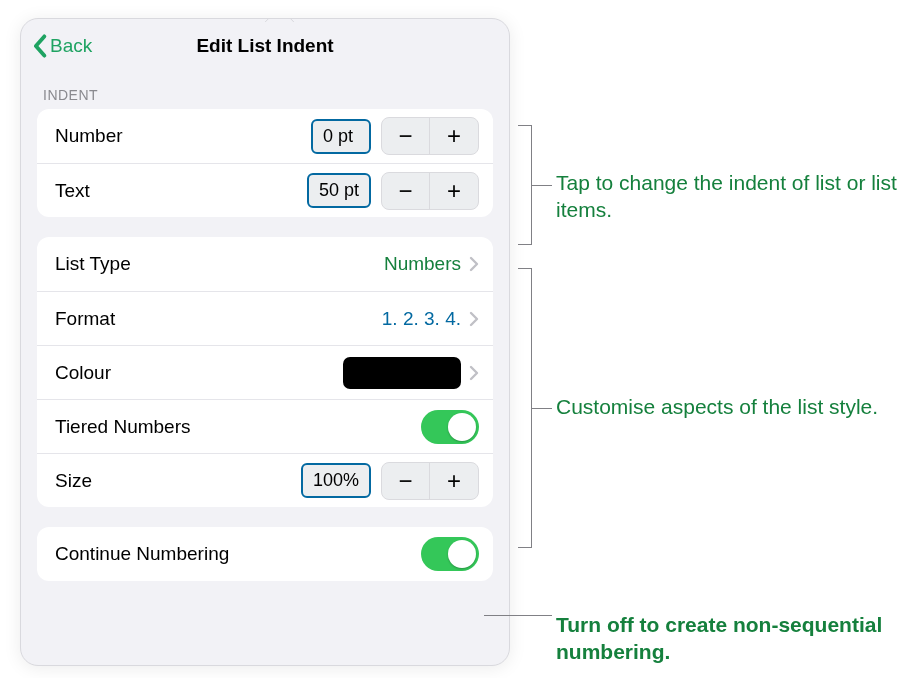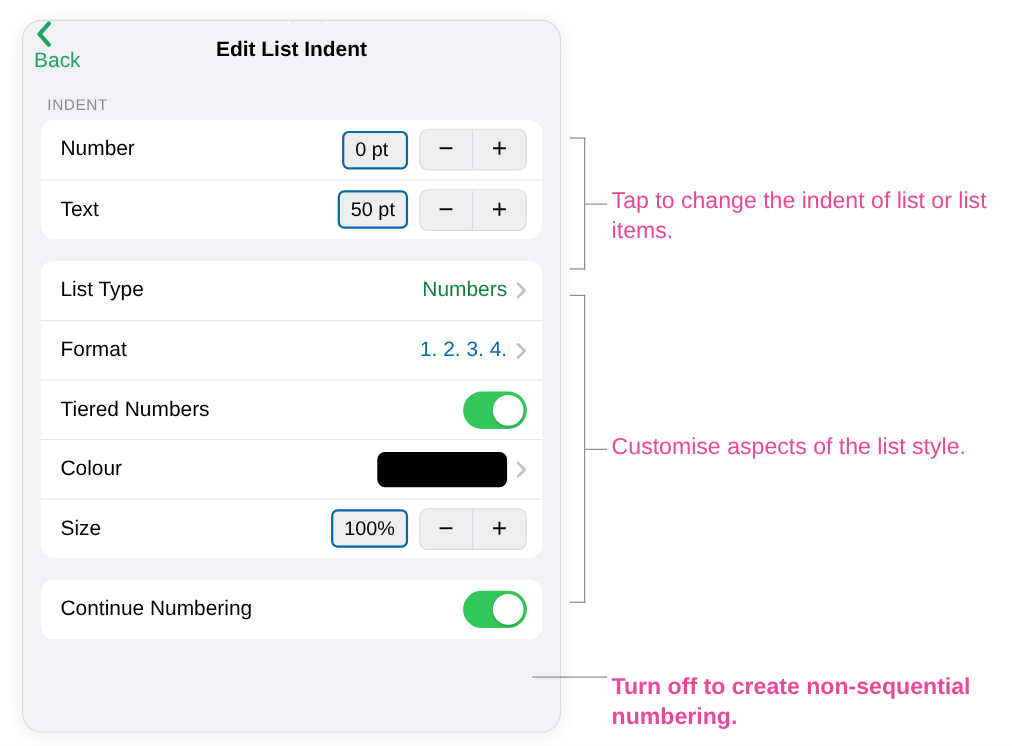--- a/index.html
+++ b/index.html
@@ -38,27 +38,26 @@
     position: relative;
     height: 54px;
     display: flex;
     align-items: center;
     justify-content: center;
   }
   .back {
     position: absolute;
     left: 10px; top: 0; bottom: 0;
     display: flex;
-    align-items: flex-start;
+    align-items: center;
     gap: 2px;
     color: #1fa362;
     font-size: 19px;
     font-weight: 400;
     cursor: pointer;
-    flex-direction: column;
   }
   .back svg { display: block; }
   .title {
     font-size: 19px;
     font-weight: 600;
     color: #000;
   }
   .section-header {
     padding: 14px 22px 6px;
     color: #8a8a8f;
@@ -148,21 +147,21 @@
   }
   .hline {
     position: absolute;
     height: 0;
     border-top: 1px solid #808085;
   }
   .callout {
     position: absolute;
     font-size: 21px;
     line-height: 1.28;
-    color: #ec4899;
+    color: #15803d;
     max-width: 370px;
   }
 </style>
 </head>
 <body>
 
 <div class="panel">
 
   <div class="nav">
     <div class="back">
@@ -210,31 +209,31 @@
     <div class="row">
       <span class="label">Format</span>
       <span class="value dark">1. 2. 3. 4.</span>
       <span class="chevron">
         <svg width="10" height="16" viewBox="0 0 10 16">
             <path d="M2 2 L8 8 L2 14" stroke="#c0c0c6" stroke-width="2.4" fill="none" stroke-linecap="round" stroke-linejoin="round"></path>
           </svg>
       </span>
     </div>
     <div class="row">
-      <span class="label">Tiered Numbers</span>
-      <div class="toggle"></div>
-    </div>
-    <div class="row">
       <span class="label">Colour</span>
       <div class="swatch"></div>
       <span class="chevron">
         <svg width="10" height="16" viewBox="0 0 10 16">
             <path d="M2 2 L8 8 L2 14" stroke="#c0c0c6" stroke-width="2.4" fill="none" stroke-linecap="round" stroke-linejoin="round"></path>
           </svg>
       </span>
+    </div>
+    <div class="row">
+      <span class="label">Tiered Numbers</span>
+      <div class="toggle"></div>
     </div>
     <div class="row">
       <span class="label">Size</span>
       <span class="stepper-value">100%</span>
       <div class="stepper">
         <button>−</button>
         <button>+</button>
       </div>
     </div>
   </div>

